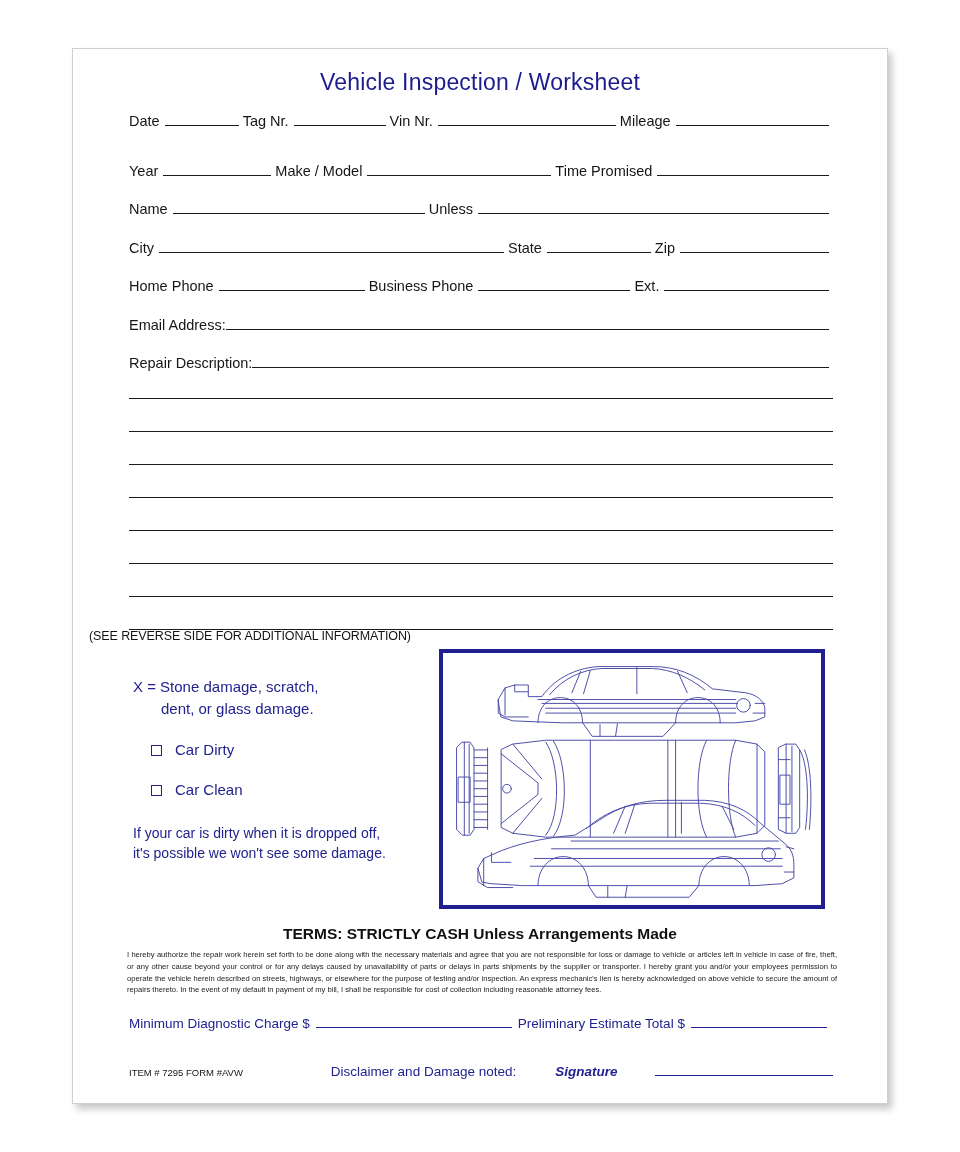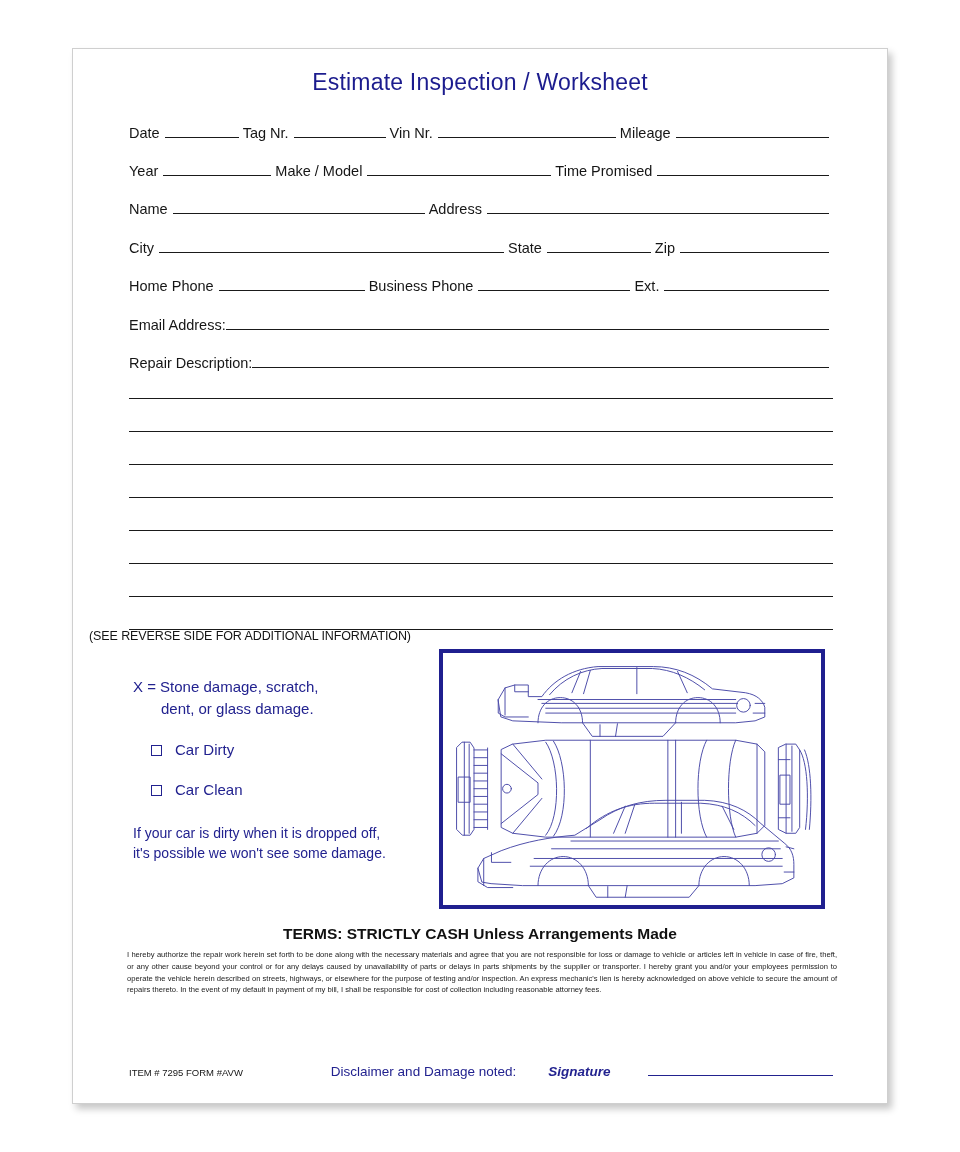--- a/index.html
+++ b/index.html
@@ -186,39 +186,40 @@
     font-size: 13.5px;
     color: #22228f;
     margin-left: 56px;
     flex: 0 0 auto;
   }
   .footer .sig {
     font-size: 13.5px;
     color: #22228f;
     font-weight: bold;
     font-style: italic;
+    margin-left: 7px;
     flex: 0 0 auto;
   }
   .footer .rule {
     flex: 1 1 auto;
     border-bottom: 1.8px solid #22228f;
     height: 13px;
     margin-left: 6px;
   }
 </style>
 </head>
 <body>
 
 <div id="stage">
   <div id="page">
     <div class="inner">
 
-      <div class="form-title">Estimate Inspection / Worksheet</div>
-
-      <div class="frow" style="top:74px;">
+      <div class="form-title">Vehicle Inspection / Worksheet</div>
+
+      <div class="frow" style="top:62px;">
         <span class="lbl">Date</span>
         <span class="rule" style="width:74px;"></span>
         <span class="lbl">Tag Nr.</span>
         <span class="rule" style="width:92px;"></span>
         <span class="lbl">Vin Nr.</span>
         <span class="rule" style="width:178px;"></span>
         <span class="lbl">Mileage</span>
         <span class="rule grow"></span>
       </div>
 
@@ -227,21 +228,21 @@
         <span class="rule" style="width:108px;"></span>
         <span class="lbl">Make / Model</span>
         <span class="rule" style="width:184px;"></span>
         <span class="lbl">Time Promised</span>
         <span class="rule grow"></span>
       </div>
 
       <div class="frow" style="top:150px;">
         <span class="lbl">Name</span>
         <span class="rule" style="width:252px;"></span>
-        <span class="lbl">Address</span>
+        <span class="lbl">Unless</span>
         <span class="rule grow"></span>
       </div>
 
       <div class="frow" style="top:189px;">
         <span class="lbl">City</span>
         <span class="rule" style="width:345px;"></span>
         <span class="lbl">State</span>
         <span class="rule" style="width:104px;"></span>
         <span class="lbl">Zip</span>
         <span class="rule grow"></span>
@@ -417,20 +418,26 @@
             <circle cx="334" cy="208" r="7"></circle>
             <path d="M352,200 L360,202"></path>
             <path d="M350,226 L360,226"></path>
           </g>
         </svg>
       </div>
 
       <div class="terms-head">TERMS:  STRICTLY CASH  Unless Arrangements Made</div>
       <div class="terms-body">I hereby authorize the repair work herein set forth to be done along with the necessary materials and agree that you are not responsible for loss or damage to vehicle or articles left in vehicle in case of fire, theft, or any other cause beyond your control or for any delays caused by unavailability of parts or delays in parts shipments by the supplier or transporter.  I hereby grant you and/or your employees permission to operate the vehicle herein described on streets, highways, or elsewhere for the purpose of testing and/or inspection.  An express mechanic's lien is hereby acknowledged on above vehicle to secure the amount of repairs thereto.  In the event of my default in payment of my bill, I shall be responsible for cost of collection including reasonable attorney fees.</div>
 
+      <div class="money-row">
+        <span>Minimum Diagnostic Charge $</span>
+        <span class="rule" style="width:196px;"></span>
+        <span>Preliminary Estimate Total $</span>
+        <span class="rule" style="flex:1 1 auto;"></span>
+      </div>
 
       <div class="footer">
         <span class="item">ITEM # 7295    FORM #AVW</span>
         <span class="disc">Disclaimer and Damage noted:</span>
         <span class="sig">Signature</span>
         <span class="rule"></span>
       </div>
 
     </div>
   </div>

